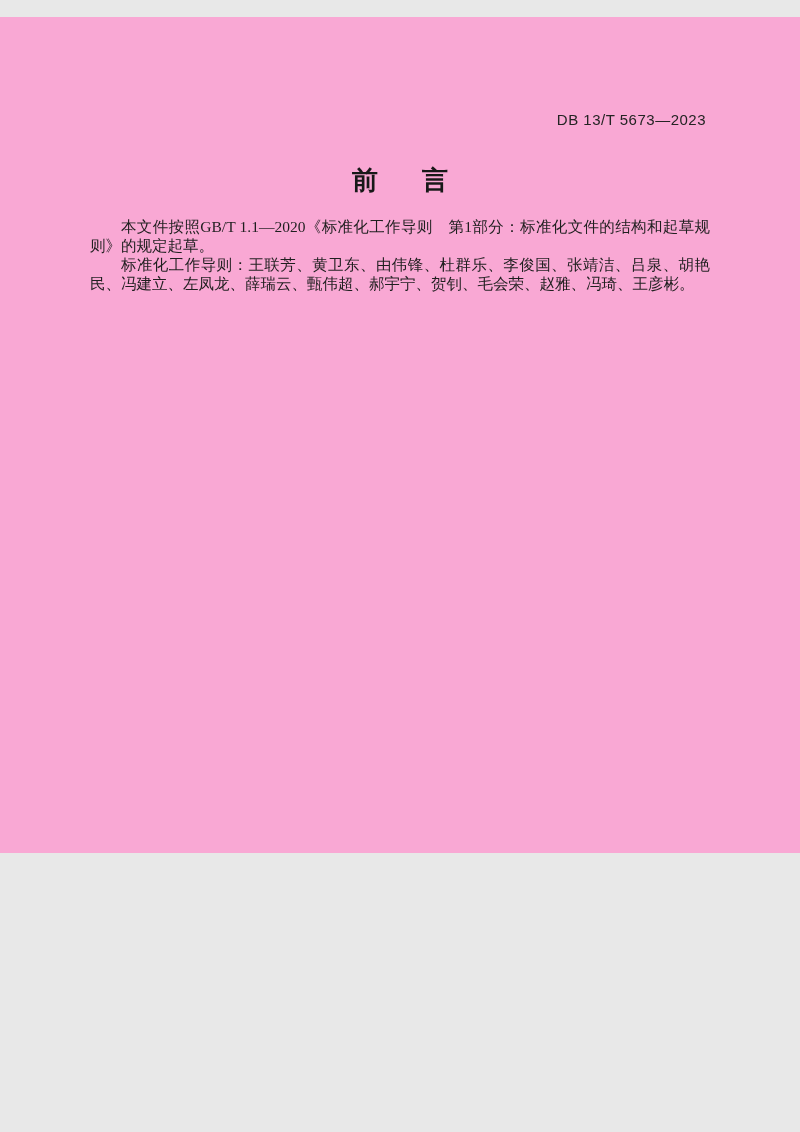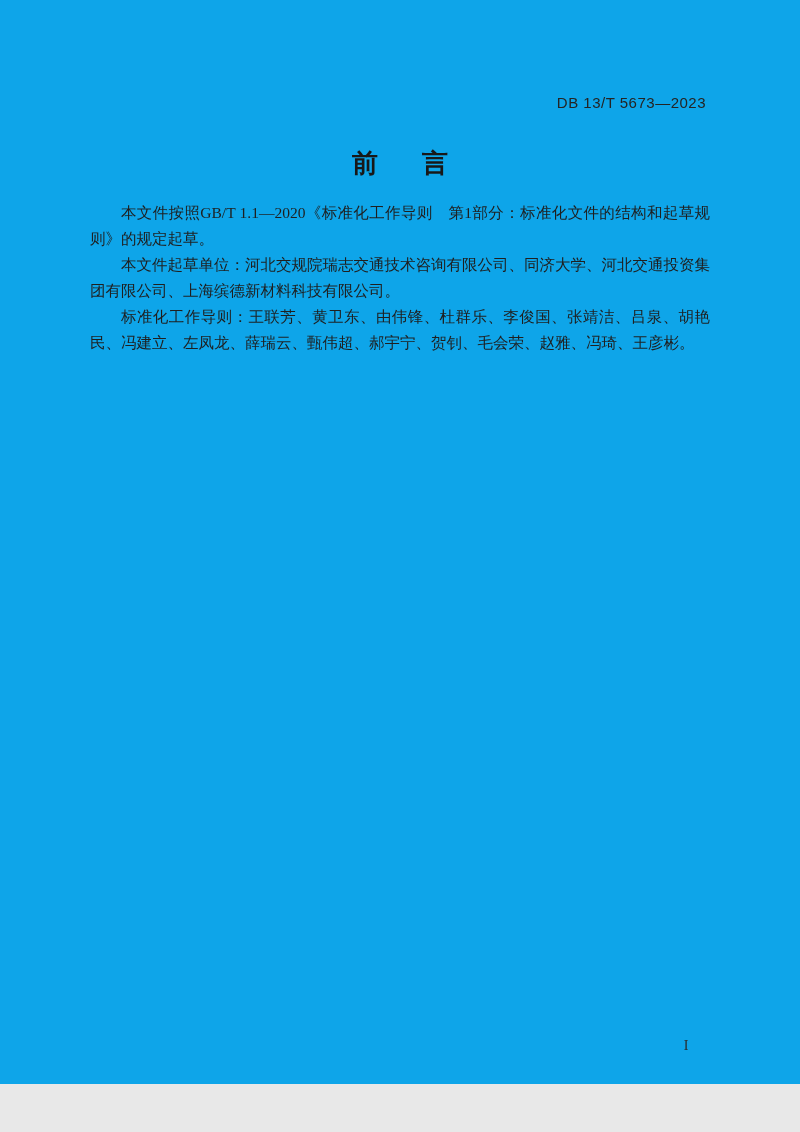--- a/index.html
+++ b/index.html
@@ -3,23 +3,23 @@
 <meta charset="utf-8">
 <style>
   html, body {
     margin: 0;
     padding: 0;
     background: #e8e8e8;
   }
   .page {
     position: relative;
     width: 800px;
-    height: 1084px;
-    background: #0ea5e9;
-    margin: 0 auto;
+    height: 836px;
+    background: #f9a8d4;
+    margin: 17px auto;
     overflow: hidden;
     font-family: "Liberation Serif", "DejaVu Serif", serif;
     color: #1f1f1f;
   }
   .doc-header {
     position: absolute;
     top: 94px;
     left: 90px;
     right: 94px;
     text-align: right;
@@ -48,21 +48,21 @@
   .doc-body {
     position: absolute;
     top: 200px;
     left: 90px;
     width: 620px;
   }
   .doc-body p {
     margin: 0;
     padding: 0;
     font-size: 15.5px;
-    line-height: 26px;
+    line-height: 19px;
     text-align: justify;
     text-indent: 2em;
     color: #1f1f1f;
   }
   .page-number {
     position: absolute;
     top: 1038px;
     left: 676px;
     width: 20px;
     text-align: center;
@@ -75,19 +75,18 @@
 <body>
 
 <div class="page">
 
   <div class="doc-header">DB 13/T 5673—2023</div>
 
   <h1 class="doc-title">前言</h1>
 
   <div class="doc-body">
     <p>本文件按照GB/T 1.1—2020《标准化工作导则　第1部分：标准化文件的结构和起草规则》的规定起草。</p>
-    <p>本文件起草单位：河北交规院瑞志交通技术咨询有限公司、同济大学、河北交通投资集团有限公司、上海缤德新材料科技有限公司。</p>
     <p>标准化工作导则：王联芳、黄卫东、由伟锋、杜群乐、李俊国、张靖洁、吕泉、胡艳民、冯建立、左凤龙、薛瑞云、甄伟超、郝宇宁、贺钊、毛会荣、赵雅、冯琦、王彦彬。</p>
   </div>
 
   <div class="page-number">I</div>
 
 </div>
 
 </body></html>

